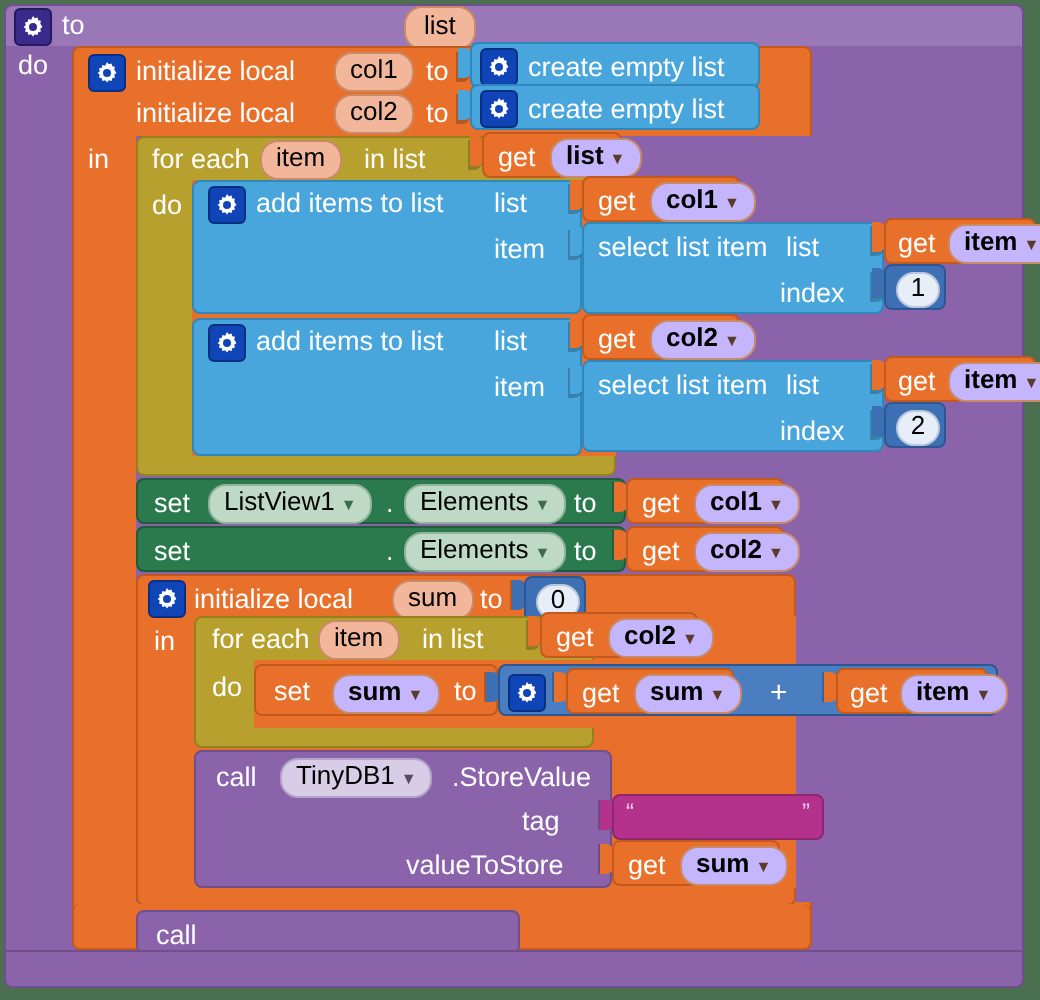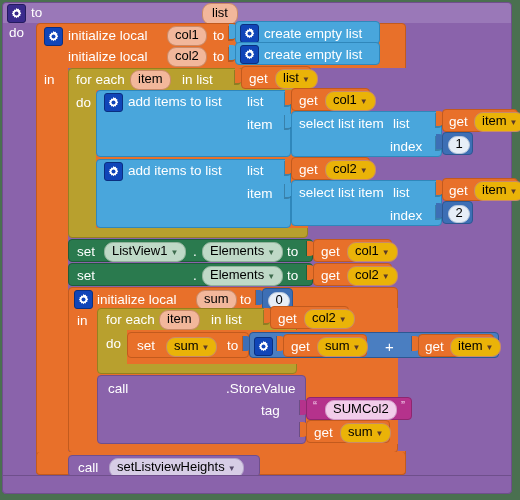--- a/index.html
+++ b/index.html
@@ -26,21 +26,21 @@
   .c-math   {background:#3d6fb5;border:1px solid #2d5792;}
   .c-math-lt{background:#4a7ec1;border:1px solid #2d5792;}
   .c-text   {background:#b5328c;border:1px solid #8e2670;}
 
   
   .field{
     display:inline-block;border-radius:9px;padding:1px 7px 2px 7px;
     background:#f2b79b;color:#000;border:1px solid #c98a68;
     line-height:1.15;font-size:13px;vertical-align:middle;
   }
-  .field.plain{background:#eab308;}
+  .field.plain{background:#c4b5fd;font-weight:bold;}
   .field.lightpurple{background:#d7cde6;border:1px solid #b3a3c9;}
   .field.greenf{background:#bfd9c7;border:1px solid #90b39b;}
   .field.txtf{background:#f2ccea;border:1px solid #d49ac8;}
   .field.numf{background:#e7eef7;border:1px solid #b9c8dc;padding:0px 6px 1px 6px;}
   .caret{font-size:8px;margin-left:3px;color:#5a3a28;}
   .field.lightpurple .caret{color:#584a6b;}
   .field.greenf .caret{color:#3d6b4d;}
 
   
   .gear{
@@ -305,45 +305,45 @@
   </div>
 
   <div class="notch var" style="left:412px;top:336px;"></div>
   <div class="blk c-var" style="left:418px;top:334px;width:76px;height:23px;">
     <span class="lbl" style="position:absolute;left:6px;top:5px;">get</span>
     <span class="field plain" style="position:absolute;left:31px;top:2px;"><span>item</span><span class="caret">▼</span></span>
   </div>
 
   <div class="blk c-proc" style="left:97px;top:375px;width:209px;height:69px;background:#8a63ab;">
     <span class="lbl" style="position:absolute;left:10px;top:6px;">call</span>
+    <span class="field lightpurple" style="position:absolute;left:42px;top:3px;"><span>TinyDB1</span><span class="caret">▼</span></span>
     <span class="lbl" style="position:absolute;left:128px;top:6px;">.StoreValue</span>
     <span class="lbl" style="position:absolute;left:163px;top:28px;">tag</span>
+    <span class="lbl" style="position:absolute;left:105px;top:50px;">valueToStore</span>
   </div>
   <div class="socket" style="left:299px;top:400px;"></div>
   <div class="socket" style="left:299px;top:422px;"></div>
 
   <div class="notch text" style="left:300px;top:400px;"></div>
   <div class="blk c-text" style="left:306px;top:397px;width:106px;height:23px;">
     <span class="lbl" style="position:absolute;left:6px;top:2px;color:#f2ccea;font-size:12px;">“</span>
-    <span class="field txtf" style="position:absolute;left:18px;top:2px;">SUMCol2</span>
     <span class="lbl" style="position:absolute;left:94px;top:2px;color:#f2ccea;font-size:12px;">”</span>
   </div>
 
   <div class="notch var" style="left:300px;top:422px;"></div>
   <div class="blk c-var" style="left:306px;top:420px;width:84px;height:23px;">
     <span class="lbl" style="position:absolute;left:7px;top:5px;">get</span>
     <span class="field plain" style="position:absolute;left:33px;top:2px;"><span>sum</span><span class="caret">▼</span></span>
   </div>
 
   <div class="blk c-proc" style="left:68px;top:455px;width:192px;height:22px;background:#8a63ab;">
     <span class="lbl" style="position:absolute;left:9px;top:5px;">call</span>
     <span class="field lightpurple" style="position:absolute;left:40px;top:2px;"><span>setListviewHeights</span><span class="caret">▼</span></span>
   </div>
 
   <div class="blk c-var" style="left:36px;top:452px;width:370px;height:23px;border-top:none;"></div>
   <div class="blk c-proc" style="left:68px;top:455px;width:192px;height:22px;background:#8a63ab;">
     <span class="lbl" style="position:absolute;left:9px;top:5px;">call</span>
-    <span class="field lightpurple" style="position:absolute;left:40px;top:2px;"><span>setListviewHeights</span><span class="caret">▼</span></span>
   </div>
 
   <div class="blk c-proc" style="left:2px;top:475px;width:510px;height:19px;background:#8a63ab;border-radius:0 0 4px 4px;"></div>
 
 </div>
 
 </body></html>

